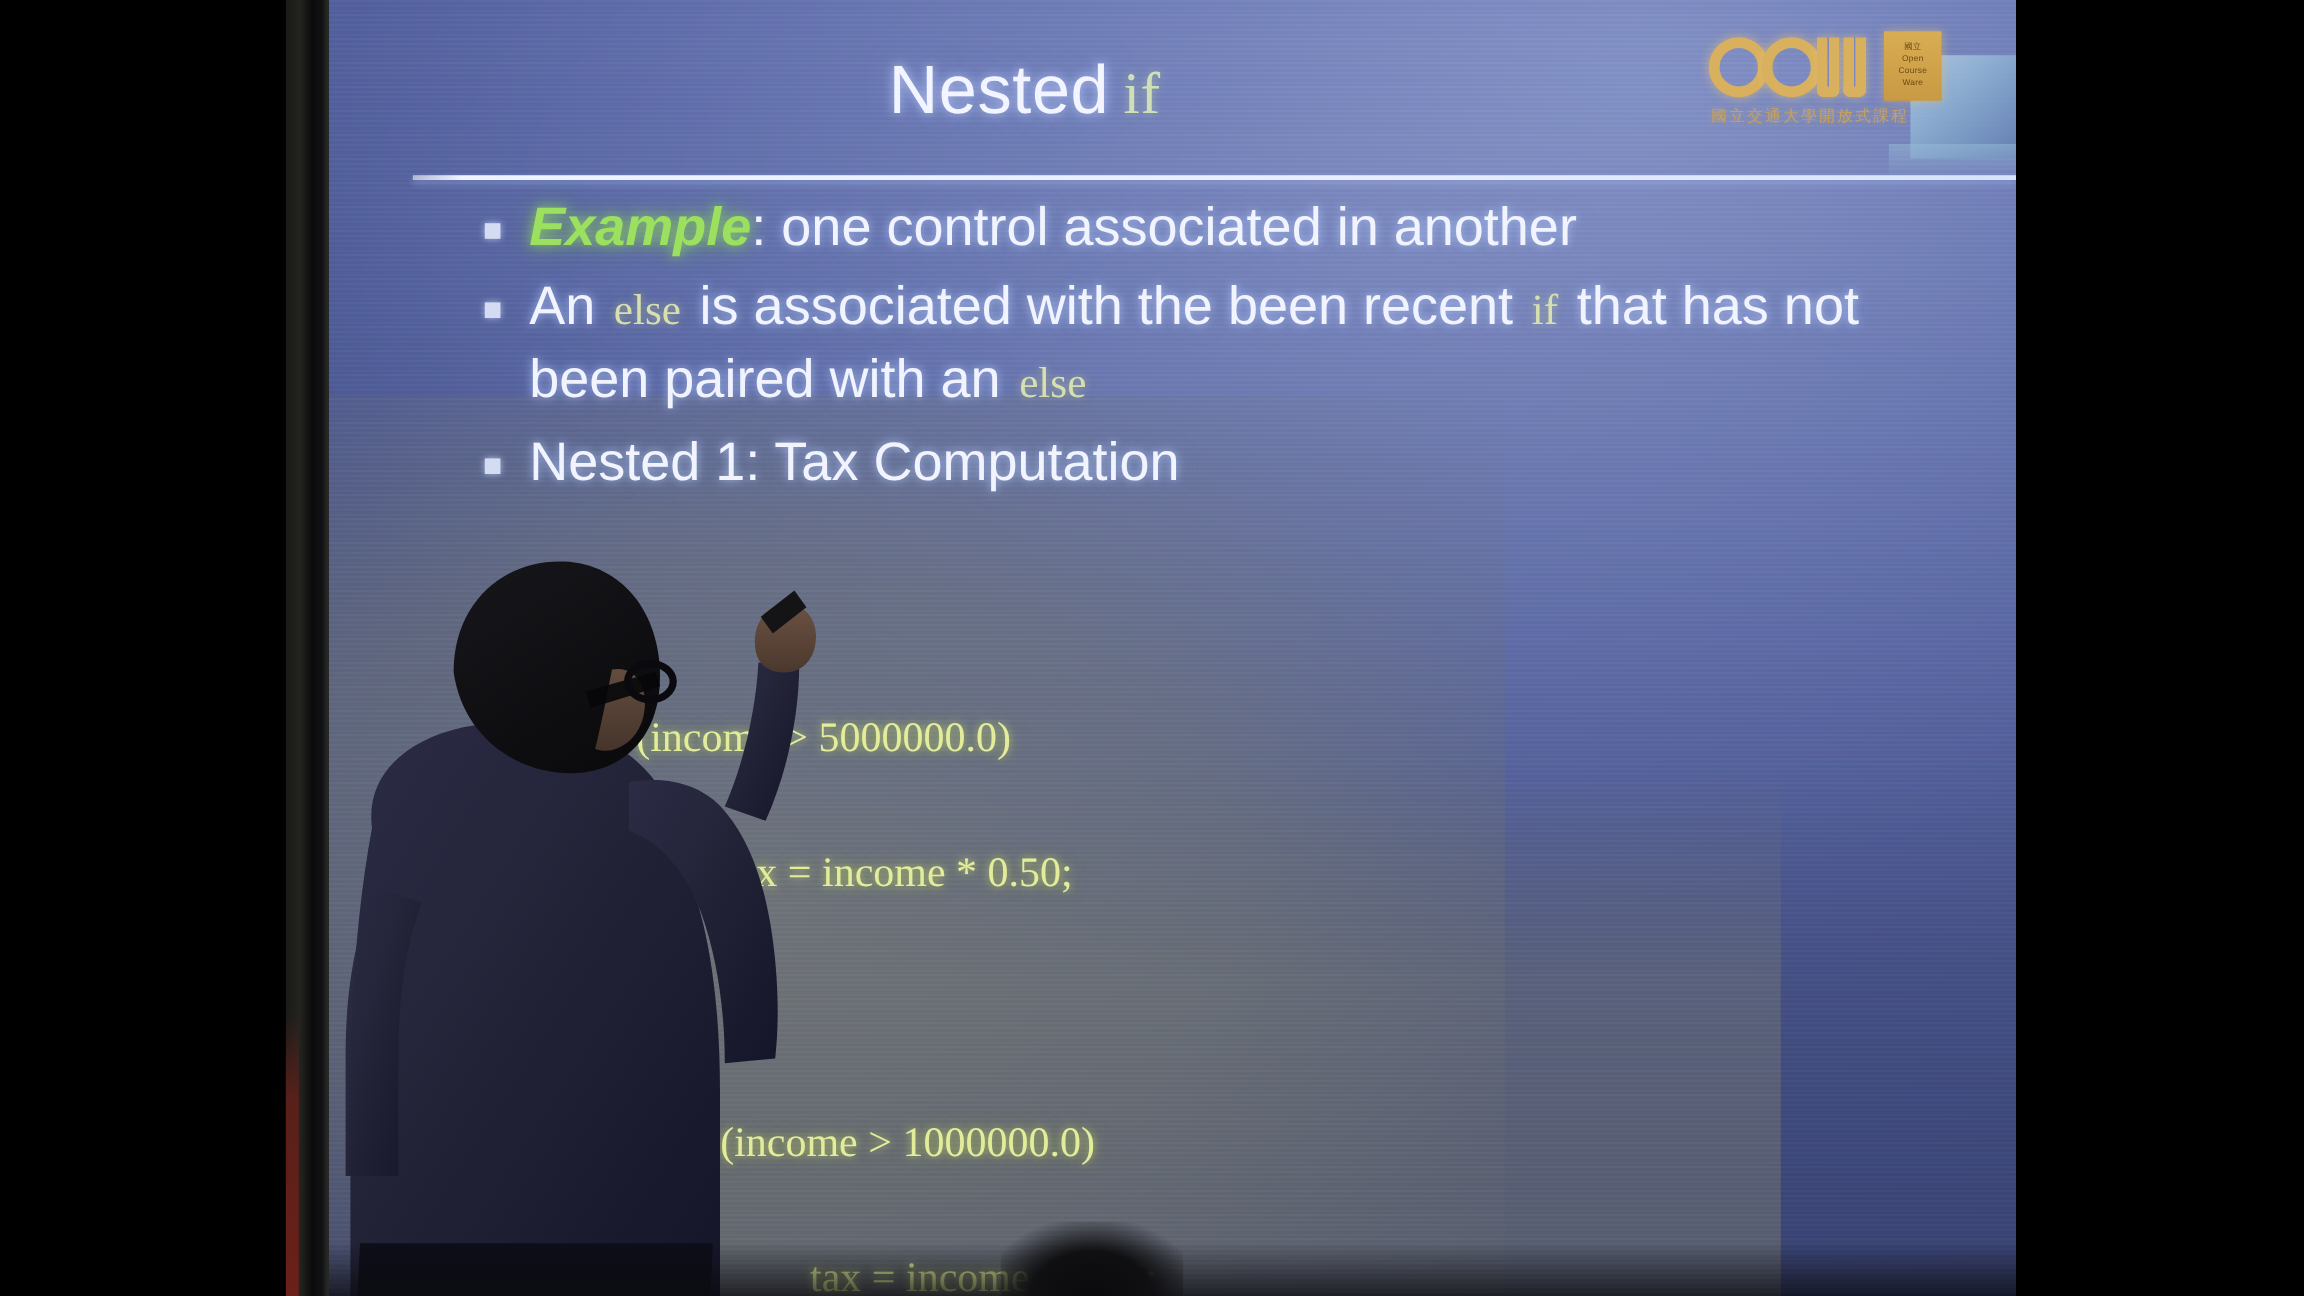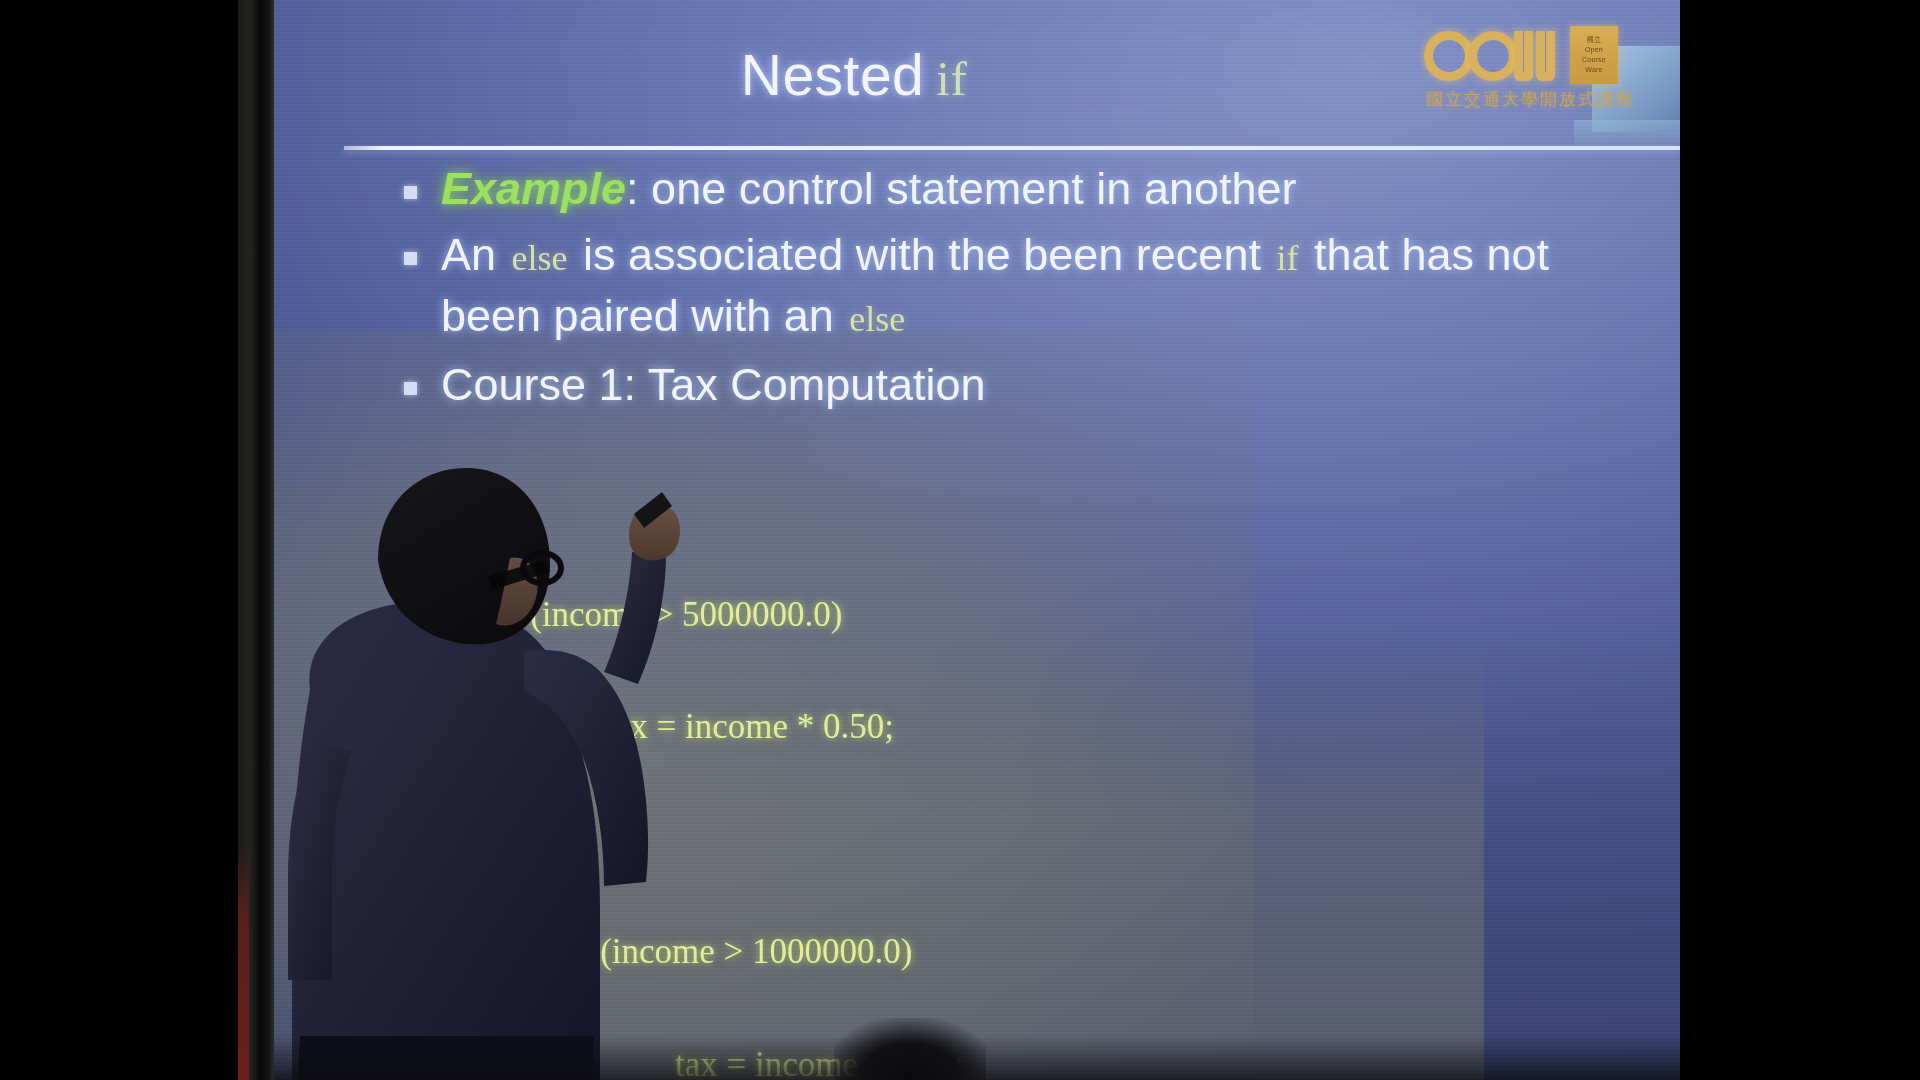--- a/index.html
+++ b/index.html
@@ -210,21 +210,21 @@
     display: block;
     font-size: 7px;
     line-height: 8px;
     color: #6b4a14;
     letter-spacing: 0.2px;
     white-space: nowrap;
   }
   #ocw-cn {
     position: absolute;
     left: 2px; top: 66px;
-    font-size: 17px;
+    font-size: 13px;
     letter-spacing: 2px;
     color: #c9a258;
     white-space: nowrap;
     text-shadow: 0 0 5px rgba(210,170,95,0.55);
   }
 
   
   #right-glint {
     position: absolute;
     left: 1318px; top: 46px;
@@ -361,31 +361,31 @@
       </div>
       <div id="ocw-cn">國立交通大學開放式課程</div>
     </div>
 
     <div id="title-rule"></div>
 
     <div id="bullet-list">
 
       <div class="bullet-row">
         <span class="bullet-marker"></span>
-        <span class="bullet-text"><span class="emph">Example</span><span>: one control statement in another</span></span>
+        <span class="bullet-text"><span class="emph">Example</span><span>: one control associated in another</span></span>
       </div>
 
       <div class="bullet-row">
         <span class="bullet-marker"></span>
         <span class="bullet-text"><span>An </span><span class="kw">else</span><span> is associated with the been recent </span><span class="kw">if</span><span> that has not been paired with an </span><span class="kw">else</span></span>
       </div>
 
       <div class="bullet-row">
         <span class="bullet-marker"></span>
-        <span class="bullet-text"><span>Course 1: Tax Computation</span></span>
+        <span class="bullet-text"><span>Nested 1: Tax Computation</span></span>
       </div>
 
     </div>
 
     <div id="code-block">
       <span class="code-line ellipsis">...</span>
       <span class="code-line">if (income &gt; 5000000.0)</span>
       <span class="code-line">            tax = income * 0.50;</span>
       <span class="code-line">else</span>
       <span class="code-line">        if (income &gt; 1000000.0)</span>

